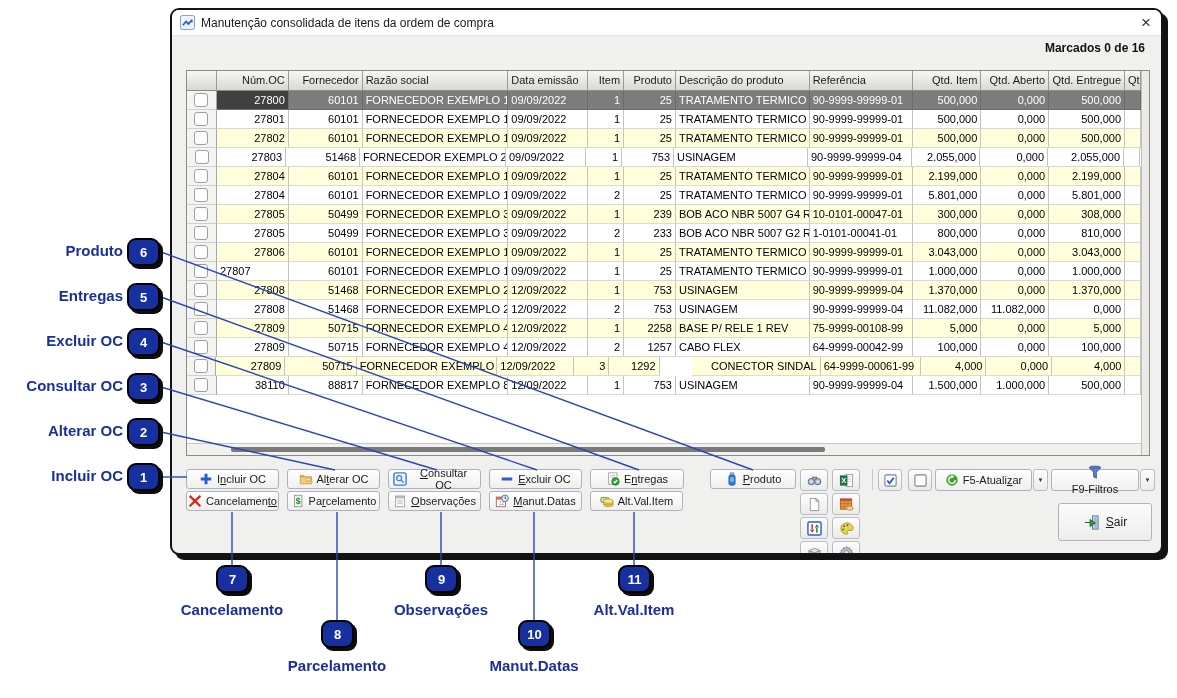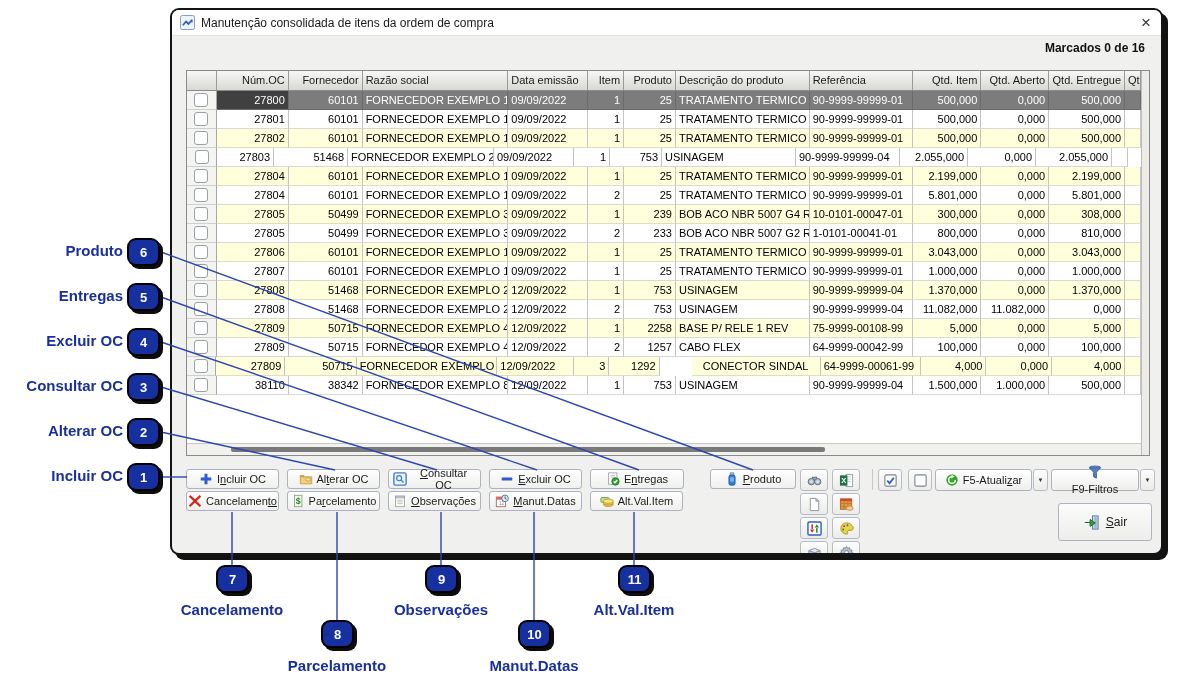--- a/index.html
+++ b/index.html
@@ -133,21 +133,21 @@
             <div class="cell" style="width: 104px; text-align: left;">90-9999-99999-01</div>
             <div class="cell" style="width: 68px; text-align: right;">500,000</div>
             <div class="cell" style="width: 68px; text-align: right;">0,000</div>
             <div class="cell" style="width: 76px; text-align: right;">500,000</div>
             <div class="cell" style="width: 16px; text-align: left;"></div>
           </div>
           <div class="trow">
             <div class="cbcell" style="width: 30px;">
               <div class="cb"></div>
             </div>
-            <div class="cell" style="width: 57px; text-align: right;">27803</div>
+            <div class="cell" style="width: 69px; text-align: right;">27803</div>
             <div class="cell" style="width: 74px; text-align: right;">51468</div>
             <div class="cell" style="width: 146px; text-align: left;">FORNECEDOR EXEMPLO 2</div>
             <div class="cell" style="width: 80px; text-align: left;">09/09/2022</div>
             <div class="cell" style="width: 36px; text-align: right;">1</div>
             <div class="cell" style="width: 52px; text-align: right;">753</div>
             <div class="cell" style="width: 134px; text-align: left;">USINAGEM</div>
             <div class="cell" style="width: 104px; text-align: left;">90-9999-99999-04</div>
             <div class="cell" style="width: 68px; text-align: right;">2.055,000</div>
             <div class="cell" style="width: 68px; text-align: right;">0,000</div>
             <div class="cell" style="width: 76px; text-align: right;">2.055,000</div>
@@ -235,21 +235,21 @@
             <div class="cell" style="width: 104px; text-align: left;">90-9999-99999-01</div>
             <div class="cell" style="width: 68px; text-align: right;">3.043,000</div>
             <div class="cell" style="width: 68px; text-align: right;">0,000</div>
             <div class="cell" style="width: 76px; text-align: right;">3.043,000</div>
             <div class="cell" style="width: 16px; text-align: left;"></div>
           </div>
           <div class="trow">
             <div class="cbcell" style="width: 30px;">
               <div class="cb"></div>
             </div>
-            <div class="cell" style="width: 72px; text-align: right;">27807</div>
+            <div class="cell" style="width: 72px; ">27807</div>
             <div class="cell" style="width: 74px; text-align: right;">60101</div>
             <div class="cell" style="width: 146px; text-align: left;">FORNECEDOR EXEMPLO 1</div>
             <div class="cell" style="width: 80px; text-align: left;">09/09/2022</div>
             <div class="cell" style="width: 36px; text-align: right;">1</div>
             <div class="cell" style="width: 52px; text-align: right;">25</div>
             <div class="cell" style="width: 134px; text-align: left;">TRATAMENTO TERMICO</div>
             <div class="cell" style="width: 104px; text-align: left;">90-9999-99999-01</div>
             <div class="cell" style="width: 68px; text-align: right;">1.000,000</div>
             <div class="cell" style="width: 68px; text-align: right;">0,000</div>
             <div class="cell" style="width: 76px; text-align: right;">1.000,000</div>
@@ -326,33 +326,33 @@
           <div class="trow row-yellow">
             <div class="cbcell" style="width: 30px;">
               <div class="cb"></div>
             </div>
             <div class="cell" style="width: 72px; text-align: right;">27809</div>
             <div class="cell" style="width: 74px; text-align: right;">50715</div>
             <div class="cell" style="width: 146px; text-align: left;">FORNECEDOR EXEMPLO 4</div>
             <div class="cell" style="width: 80px; text-align: left;">12/09/2022</div>
             <div class="cell" style="width: 36px; text-align: right;">3</div>
             <div class="cell" style="width: 52px; text-align: right;">1292</div>
-            <div class="cell" style="width: 134px; text-align: center; margin-left: 32px;">CONECTOR SINDAL</div>
+            <div class="cell" style="width: 134px; text-align: right; margin-left: 32px;">CONECTOR SINDAL</div>
             <div class="cell" style="width: 104px; text-align: left;">64-9999-00061-99</div>
             <div class="cell" style="width: 68px; text-align: right;">4,000</div>
             <div class="cell" style="width: 68px; text-align: right;">0,000</div>
             <div class="cell" style="width: 76px; text-align: right;">4,000</div>
             <div class="cell" style="width: 16px; text-align: left;"></div>
           </div>
           <div class="trow">
             <div class="cbcell" style="width: 30px;">
               <div class="cb"></div>
             </div>
             <div class="cell" style="width: 72px; text-align: right;">38110</div>
-            <div class="cell" style="width: 74px; text-align: right;">38342</div>
+            <div class="cell" style="width: 74px; text-align: right;">88817</div>
             <div class="cell" style="width: 146px; text-align: left;">FORNECEDOR EXEMPLO 8</div>
             <div class="cell" style="width: 80px; text-align: left;">12/09/2022</div>
             <div class="cell" style="width: 36px; text-align: right;">1</div>
             <div class="cell" style="width: 52px; text-align: right;">753</div>
             <div class="cell" style="width: 134px; text-align: left;">USINAGEM</div>
             <div class="cell" style="width: 104px; text-align: left;">90-9999-99999-04</div>
             <div class="cell" style="width: 68px; text-align: right;">1.500,000</div>
             <div class="cell" style="width: 68px; text-align: right;">1.000,000</div>
             <div class="cell" style="width: 76px; text-align: right;">500,000</div>
             <div class="cell" style="width: 16px; text-align: left;"></div>

